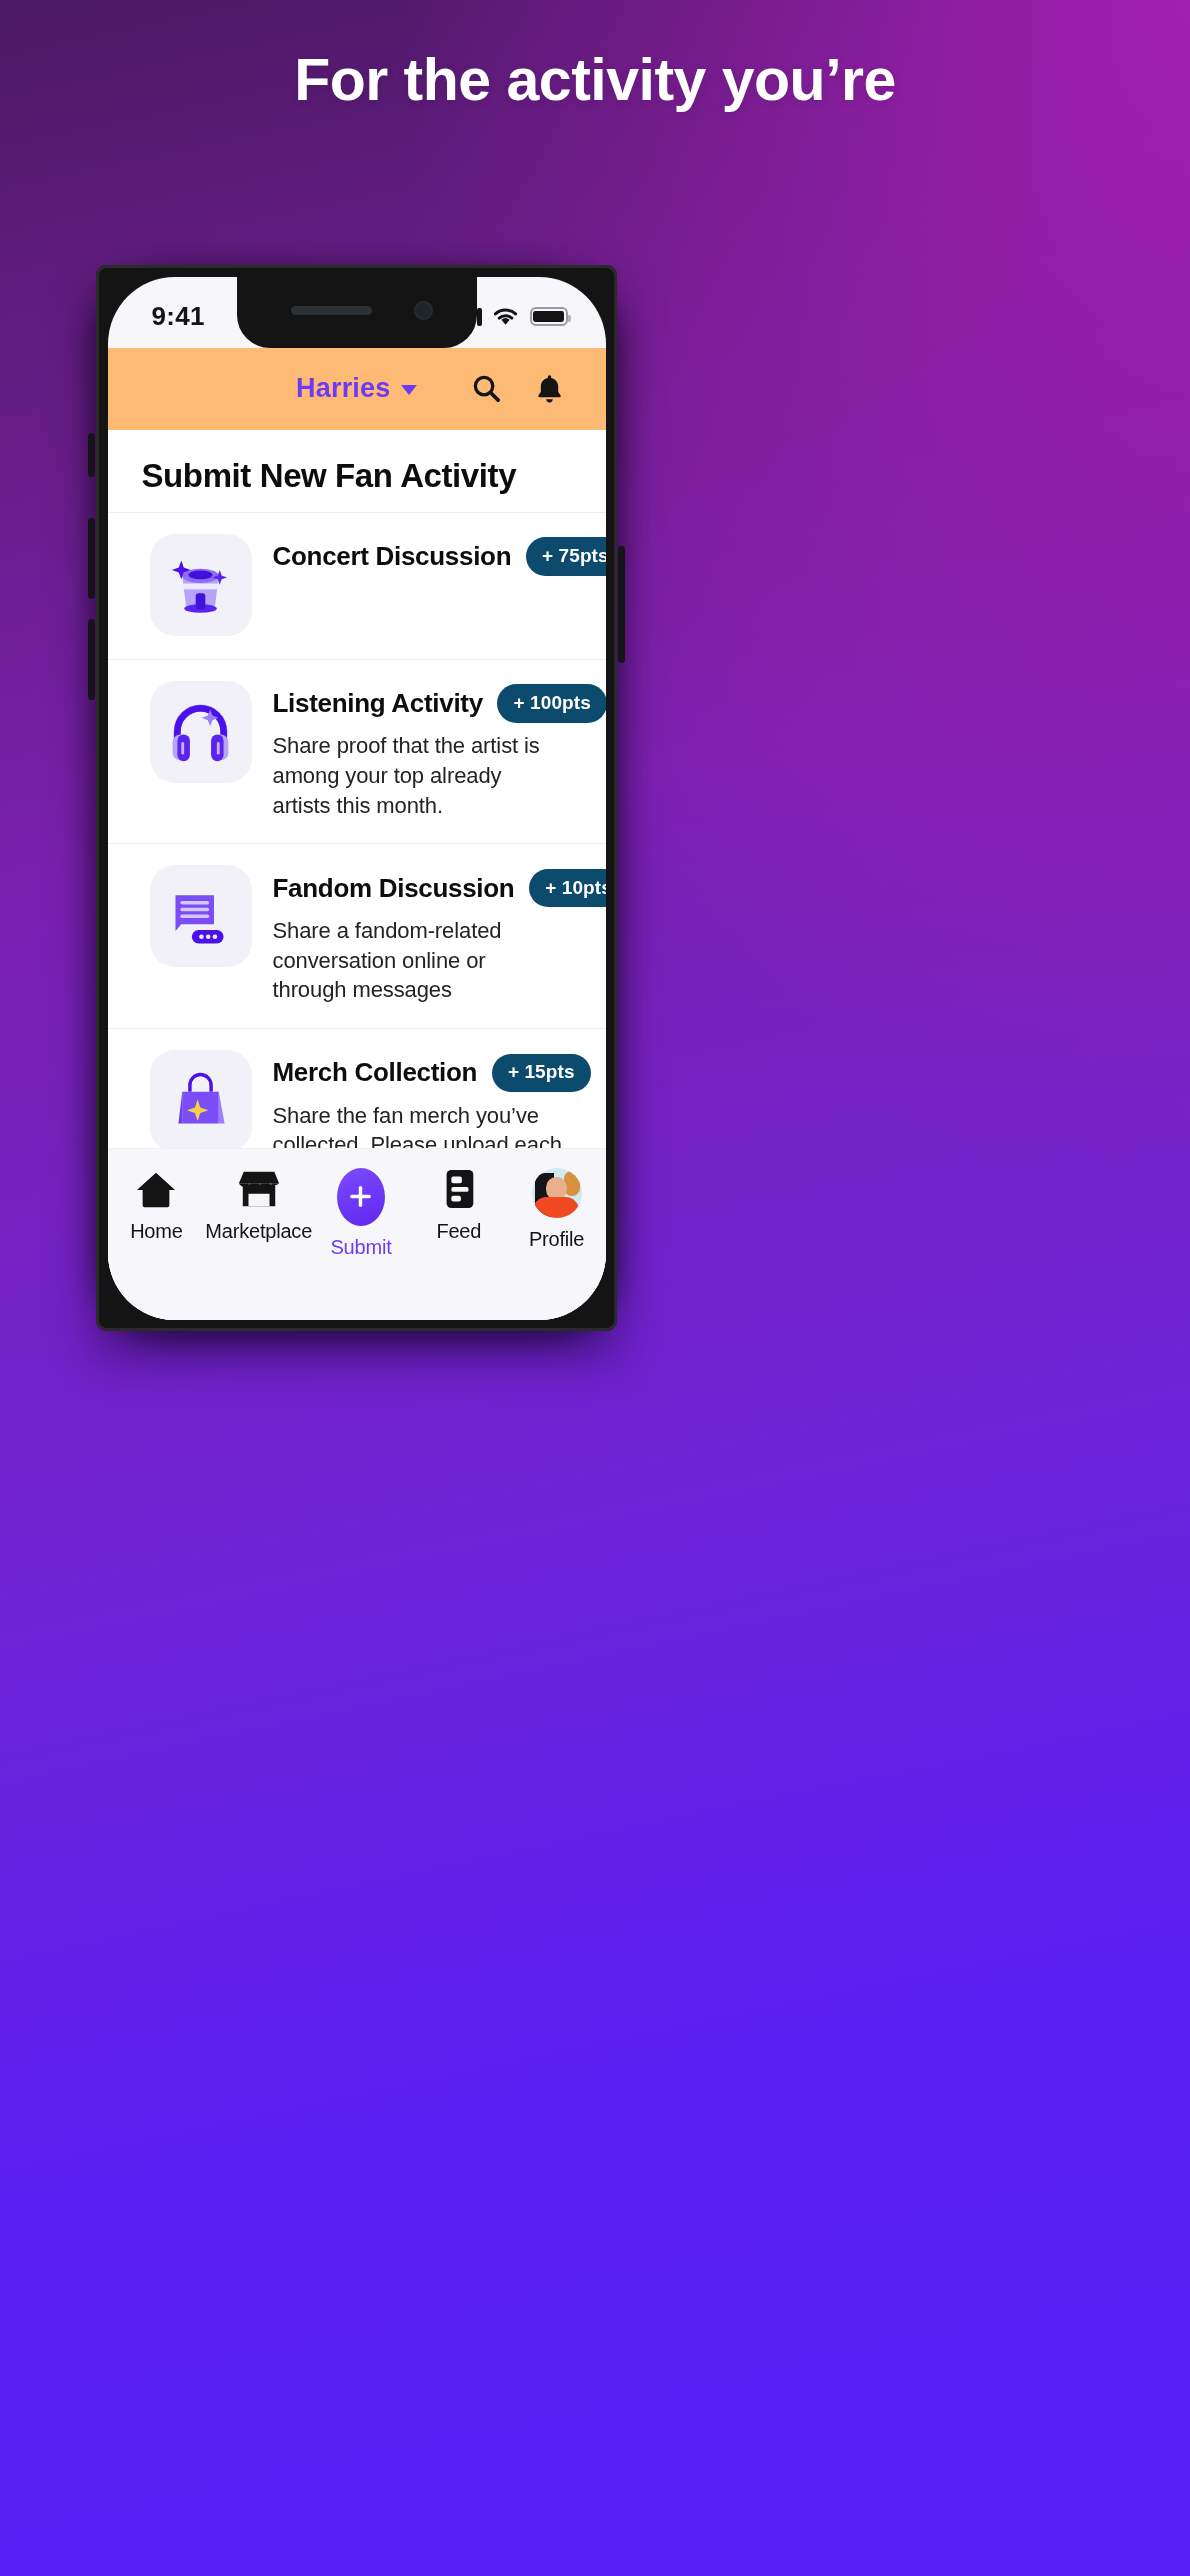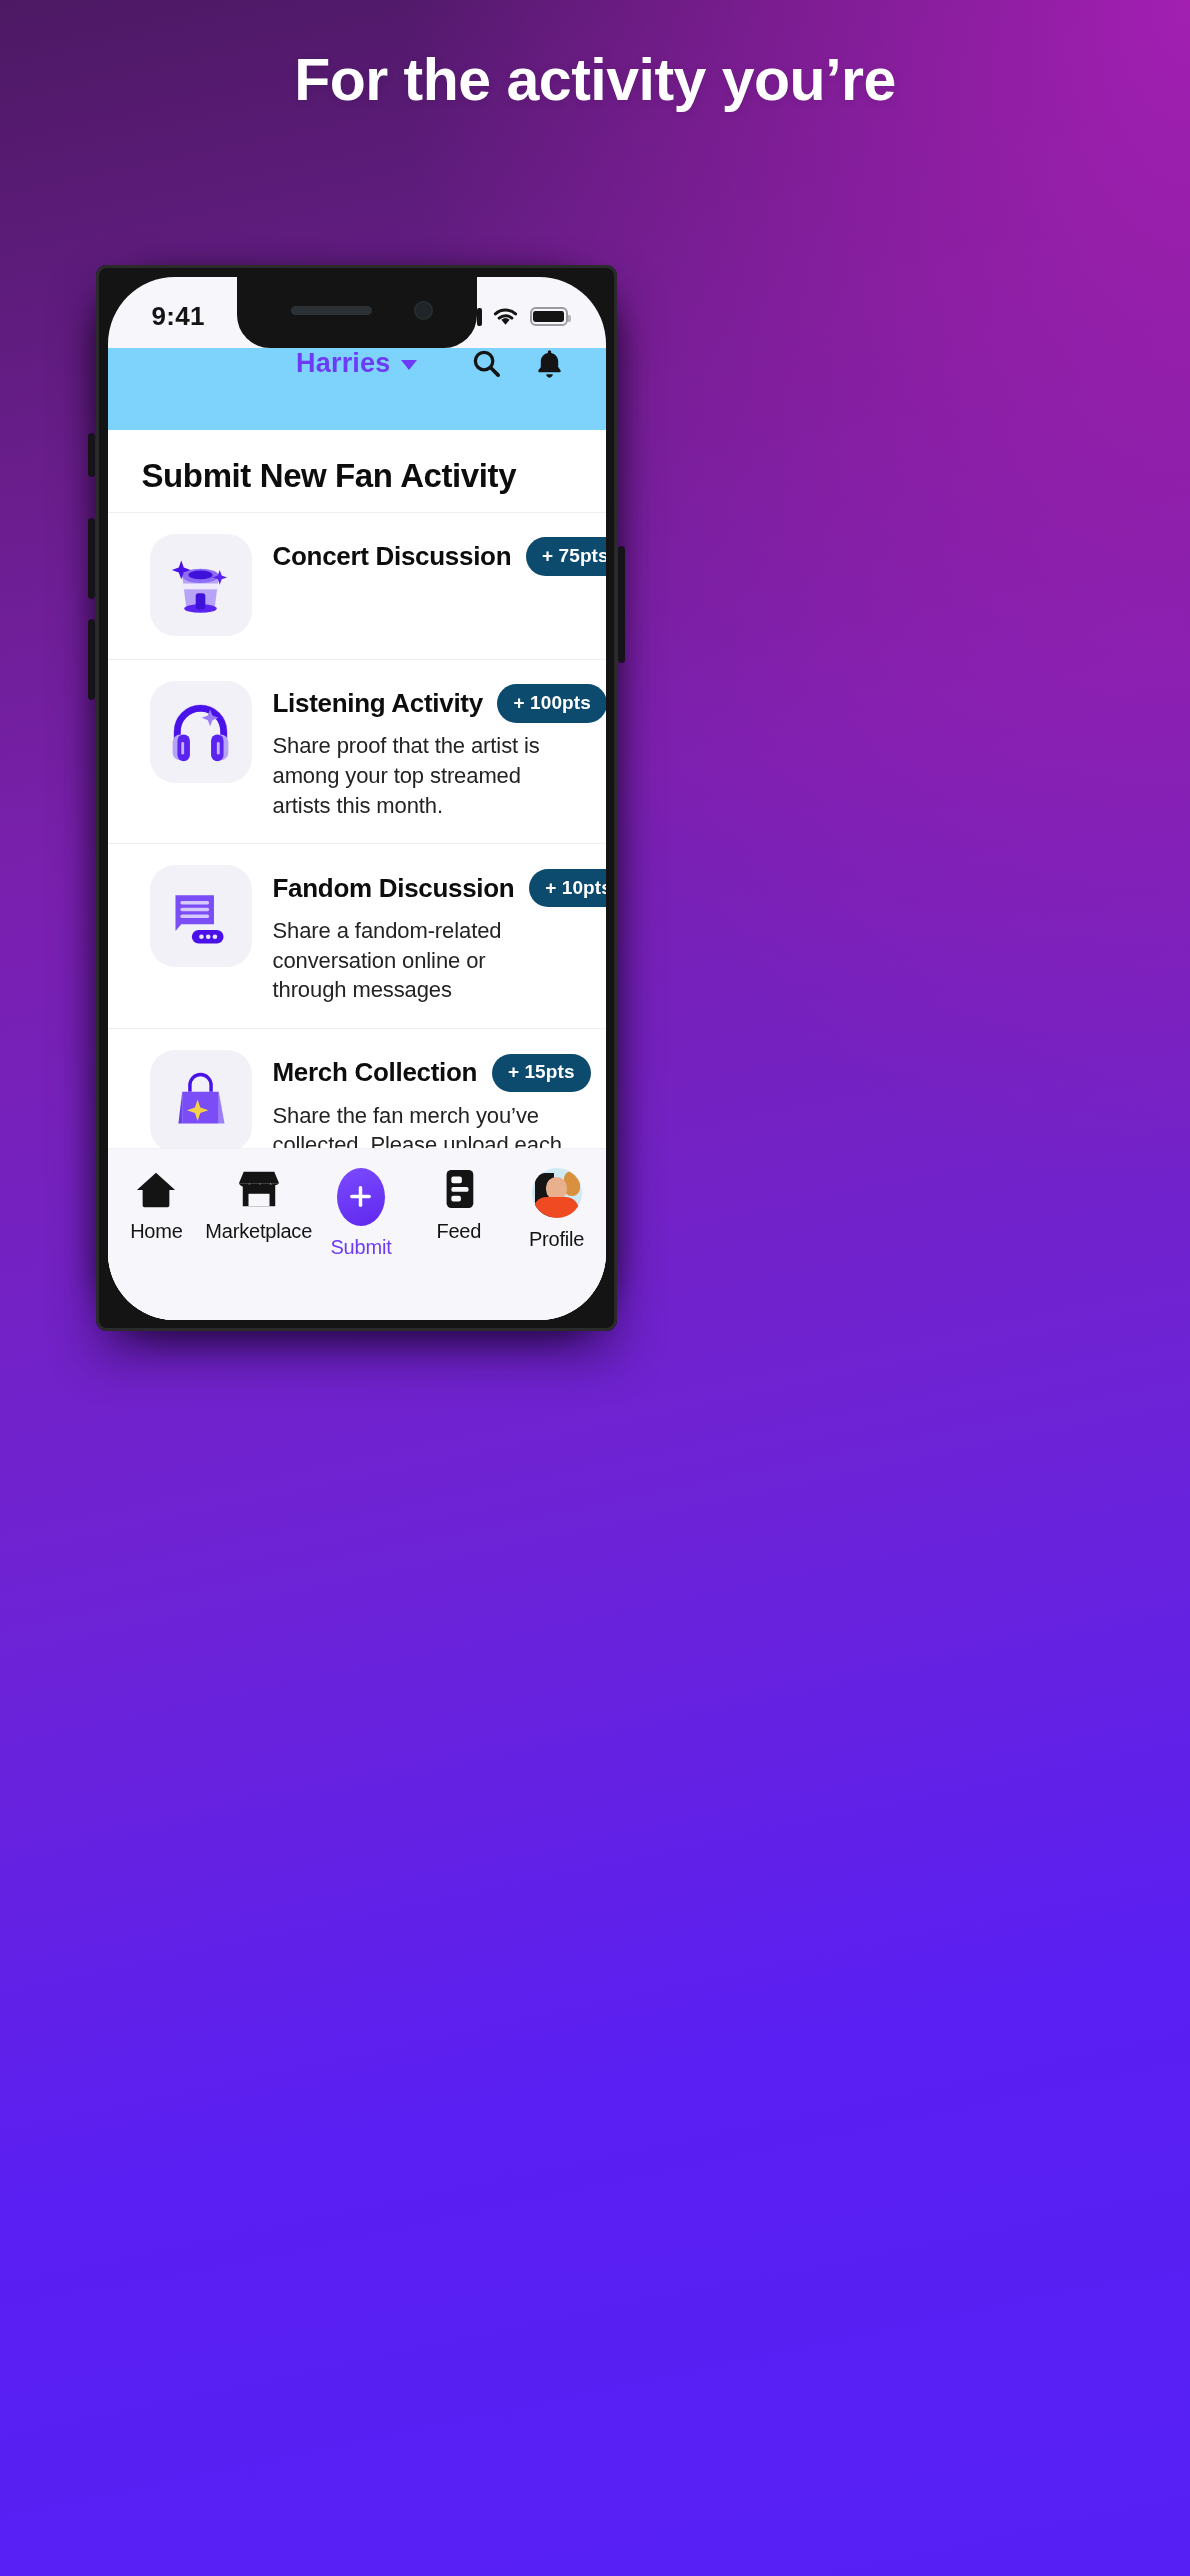--- a/index.html
+++ b/index.html
@@ -85,22 +85,22 @@
   .battery {
     width:38px; height:19px; border:2.4px solid #9a9a9f; border-radius:5.8px;
     padding:1.9px; position:relative;
   }
   .battery::after{ content:""; position:absolute; right:-5.7px; top:5.8px;
     width:2.9px; height:6.7px; background:#b5b5ba; border-radius:0 1.9px 1.9px 0;}
   .battery i { display:block; width:100%; height:100%; background:#141414; border-radius:2.4px;}
 
   
   .appheader {
-    height:82px; display:flex; align-items:flex-start;
-    padding:0 42px; background:#7dd3fc; position:relative;
+    height:82px; display:flex; align-items:center;
+    padding:0 42px; background:#fdba74; position:relative;
   }
   .brand {
     position:absolute; left:0; right:0; text-align:center;
     pointer-events:none;
   }
   .brand-inner { display:inline-flex; align-items:center; gap:10.5px; pointer-events:auto;}
   .brand-name { color:#6D3BF5; font-size:27px; font-weight:700; letter-spacing:0.2px;}
   .caret { width:0;height:0;border-left:8.6px solid transparent;border-right:8.6px solid transparent;
            border-top:10.5px solid #6D3BF5; margin-top:3.8px;}
   .hdr-actions { margin-left:auto; display:flex; align-items:center; gap:33px; z-index:3;}
@@ -246,21 +246,21 @@
             <rect x="19" y="50" width="3" height="13" rx="1.5" fill="#C4B3F9"></rect>
             <rect x="56" y="50" width="3" height="13" rx="1.5" fill="#C4B3F9"></rect>
             <path d="M49 16 l2.4 6.4 6.4 2.4 -6.4 2.4 -2.4 6.4 -2.4-6.4 -6.4-2.4 6.4-2.4 Z" fill="#9C7FF7"></path>
           </svg>
         </div>
         <div class="card-body">
           <div class="card-head">
             <span class="card-title">Listening Activity</span>
             <span class="pts">+ 100pts</span>
           </div>
-          <div class="card-desc">Share proof that the artist is among your top streamed artists this month.</div>
+          <div class="card-desc">Share proof that the artist is among your top already artists this month.</div>
         </div>
       </div>
 
       <div class="card">
         <div class="thumb">
           <svg width="75" height="75" viewBox="0 0 78 78">
             <path d="M13 17 h40 v30 h-34 l-6 7 Z" rx="5" fill="#7A4DF6"></path>
             <rect x="18" y="23" width="30" height="3.6" rx="1.8" fill="#D6C8FC"></rect>
             <rect x="18" y="30" width="30" height="3.6" rx="1.8" fill="#D6C8FC"></rect>
             <rect x="18" y="37" width="30" height="3.6" rx="1.8" fill="#D6C8FC"></rect>

